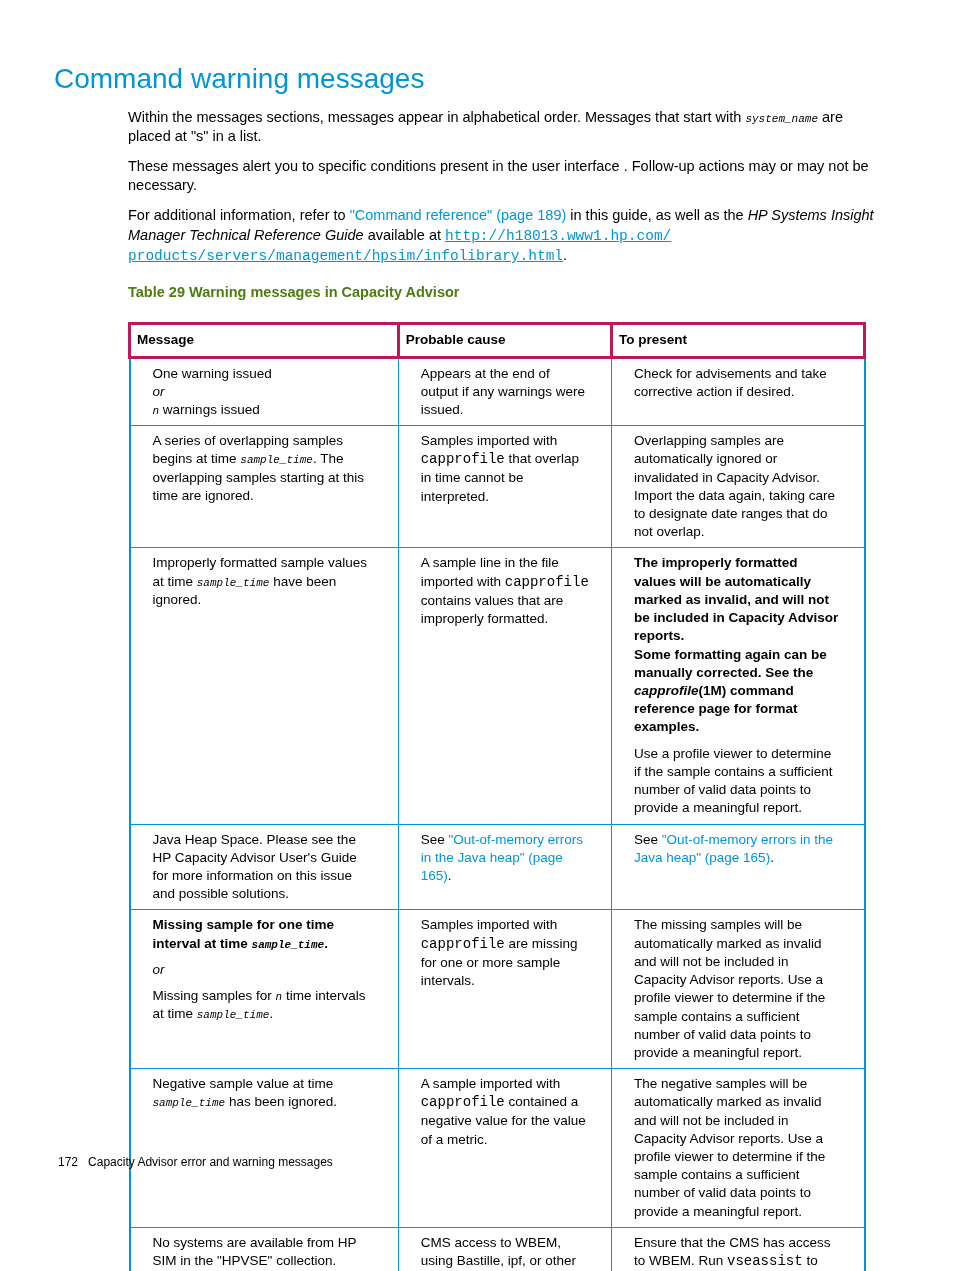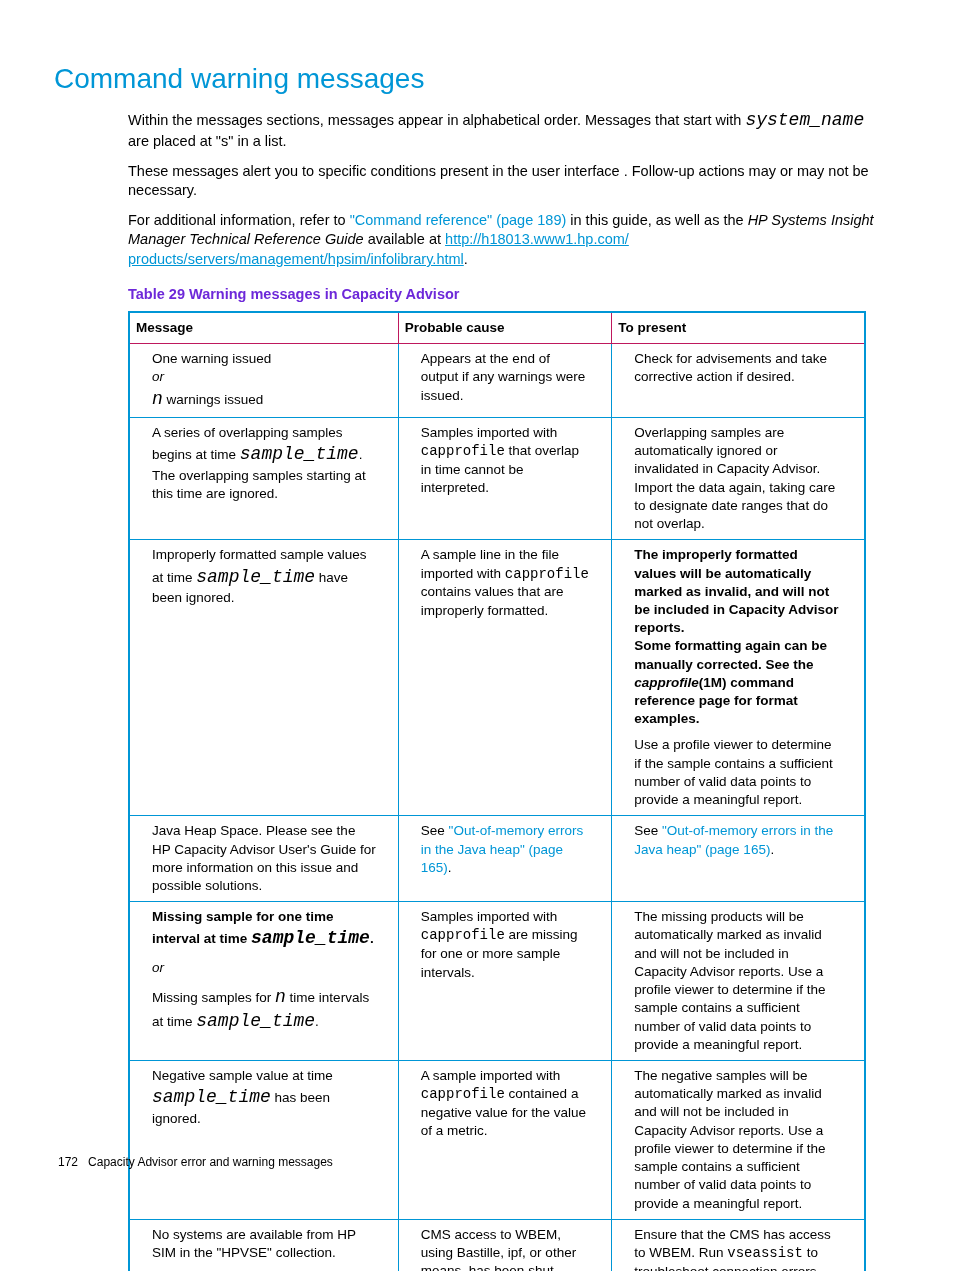--- a/index.html
+++ b/index.html
@@ -32,42 +32,43 @@
     margin-bottom: 10px;
     font-size: 14.5px;
   }
   a.cross-ref {
     color: #0096d6;
     text-decoration: none;
   }
   a.url {
     color: #0096d6;
     text-decoration: underline;
+    font-family: Liberation Mono, monospace;
   }
   .italic { font-style: italic; }
   .mono { font-family: "Courier New", monospace; font-size: 14px; }
-  .mono-italic { font-family: "Courier New", monospace; font-style: italic; font-size: 18px; }
+  .mono-italic { font-family: "Courier New", monospace; font-style: italic; font-size: 11px; }
   .table-title {
-    color: #6d28d9;
+    color: #4d7c0f;
     font-weight: 700;
     font-size: 14.5px;
-    margin: 16px 0 6px 74px;
+    margin: 16px 0 20px 74px;
   }
   table {
     margin-left: 74px;
     border-collapse: collapse;
     width: 738px;
     border: 2px solid #0096d6;
     font-size: 13.5px;
   }
   th {
     text-align: left;
     font-weight: 700;
     padding: 6px 6px;
-    border: 1px solid #be185d;
+    border: 3px solid #be185d;
     vertical-align: top;
   }
   td {
     padding: 6px 22px;
     border: 1px solid #0096d6;
     vertical-align: top;
   }
   td .para { margin-top: 8px; }
   td .para:first-child { margin-top: 0; font-weight: bold; }
   col.c1 { width: 270px; }
@@ -161,21 +162,21 @@
 
       <tr>
         <td>
           <div class="para"><span>Missing sample for one time interval at time </span><span class="mono-italic">sample_time</span><span>.</span></div>
           <div class="para italic">or</div>
           <div class="para"><span>Missing samples for </span><span class="mono-italic">n</span><span> time intervals at time </span><span class="mono-italic">sample_time</span><span>.</span></div>
         </td>
         <td>
           <span>Samples imported with </span><span class="mono">capprofile</span><span> are missing for one or more sample intervals.</span>
         </td>
-        <td>The missing products will be automatically marked as invalid and will not be included in Capacity Advisor reports. Use a profile viewer to determine if the sample contains a sufficient number of valid data points to provide a meaningful report.</td>
+        <td>The missing samples will be automatically marked as invalid and will not be included in Capacity Advisor reports. Use a profile viewer to determine if the sample contains a sufficient number of valid data points to provide a meaningful report.</td>
       </tr>
 
       <tr>
         <td>
           <span>Negative sample value at time </span><span class="mono-italic">sample_time</span><span> has been ignored.</span>
         </td>
         <td>
           <span>A sample imported with </span><span class="mono">capprofile</span><span> contained a negative value for the value of a metric.</span>
         </td>
         <td>The negative samples will be automatically marked as invalid and will not be included in Capacity Advisor reports. Use a profile viewer to determine if the sample contains a sufficient number of valid data points to provide a meaningful report.</td>

